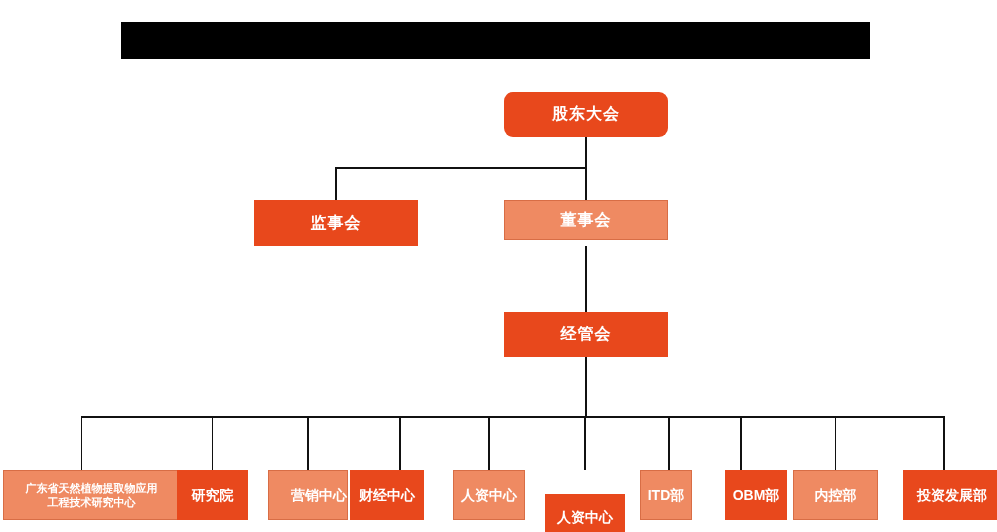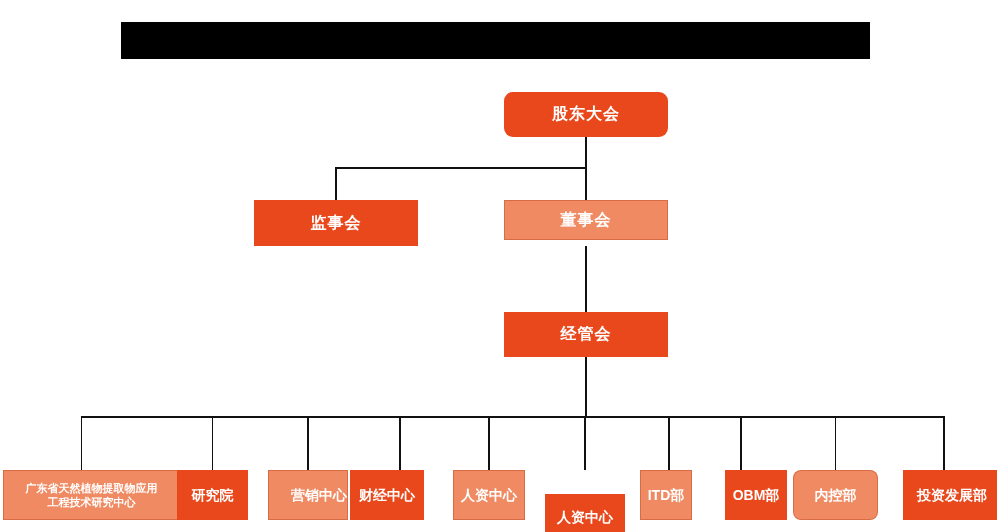--- a/index.html
+++ b/index.html
@@ -52,21 +52,21 @@
   #n-management   { left: 504px; top: 312px; width: 164px; height: 45px; }
 
   #n-d0 { left:   3px; top: 470px; width: 177px; height: 50px; font-size: 11px; padding: 0 21px; }
   #n-d1 { left: 177px; top: 470px; width:  71px; height: 50px; }
   #n-d2 { left: 268px; top: 470px; width:  80px; height: 50px; padding-left: 22px; }
   #n-d3 { left: 350px; top: 470px; width:  74px; height: 50px; }
   #n-d4 { left: 453px; top: 470px; width:  72px; height: 50px; }
   #n-d5 { left: 545px; top: 494px; width:  80px; height: 46px; }
   #n-d6 { left: 640px; top: 470px; width:  52px; height: 50px; }
   #n-d7 { left: 710px; top: 470px; width:  62px; height: 50px; margin-left: 15px; }
-  #n-d8 { left: 793px; top: 470px; width:  85px; height: 50px; border-radius: 8px; }
+  #n-d8 { left: 793px; top: 470px; width:  85px; height: 50px; }
   #n-d9 { left: 895px; top: 470px; width:  98px; height: 50px; margin-left: 8px; }
 
   
   #l-root-down      { left: 585.3px; top: 137px; height: 31px; }
   #l-top-branch     { left: 335.3px; top: 167px; width: 251px; }
   #l-drop-supervisory { left: 335.3px; top: 167px; height: 33px; }
   #l-drop-board     { left: 585.3px; top: 167px; height: 33px; }
   #l-board-mgmt     { left: 585.3px; top: 246px; height: 66px; }
   #l-mgmt-down      { left: 585.3px; top: 357px; height: 60px; }
   #l-bottom-branch  { left:  81px;   top: 416px; width: 863px; }

